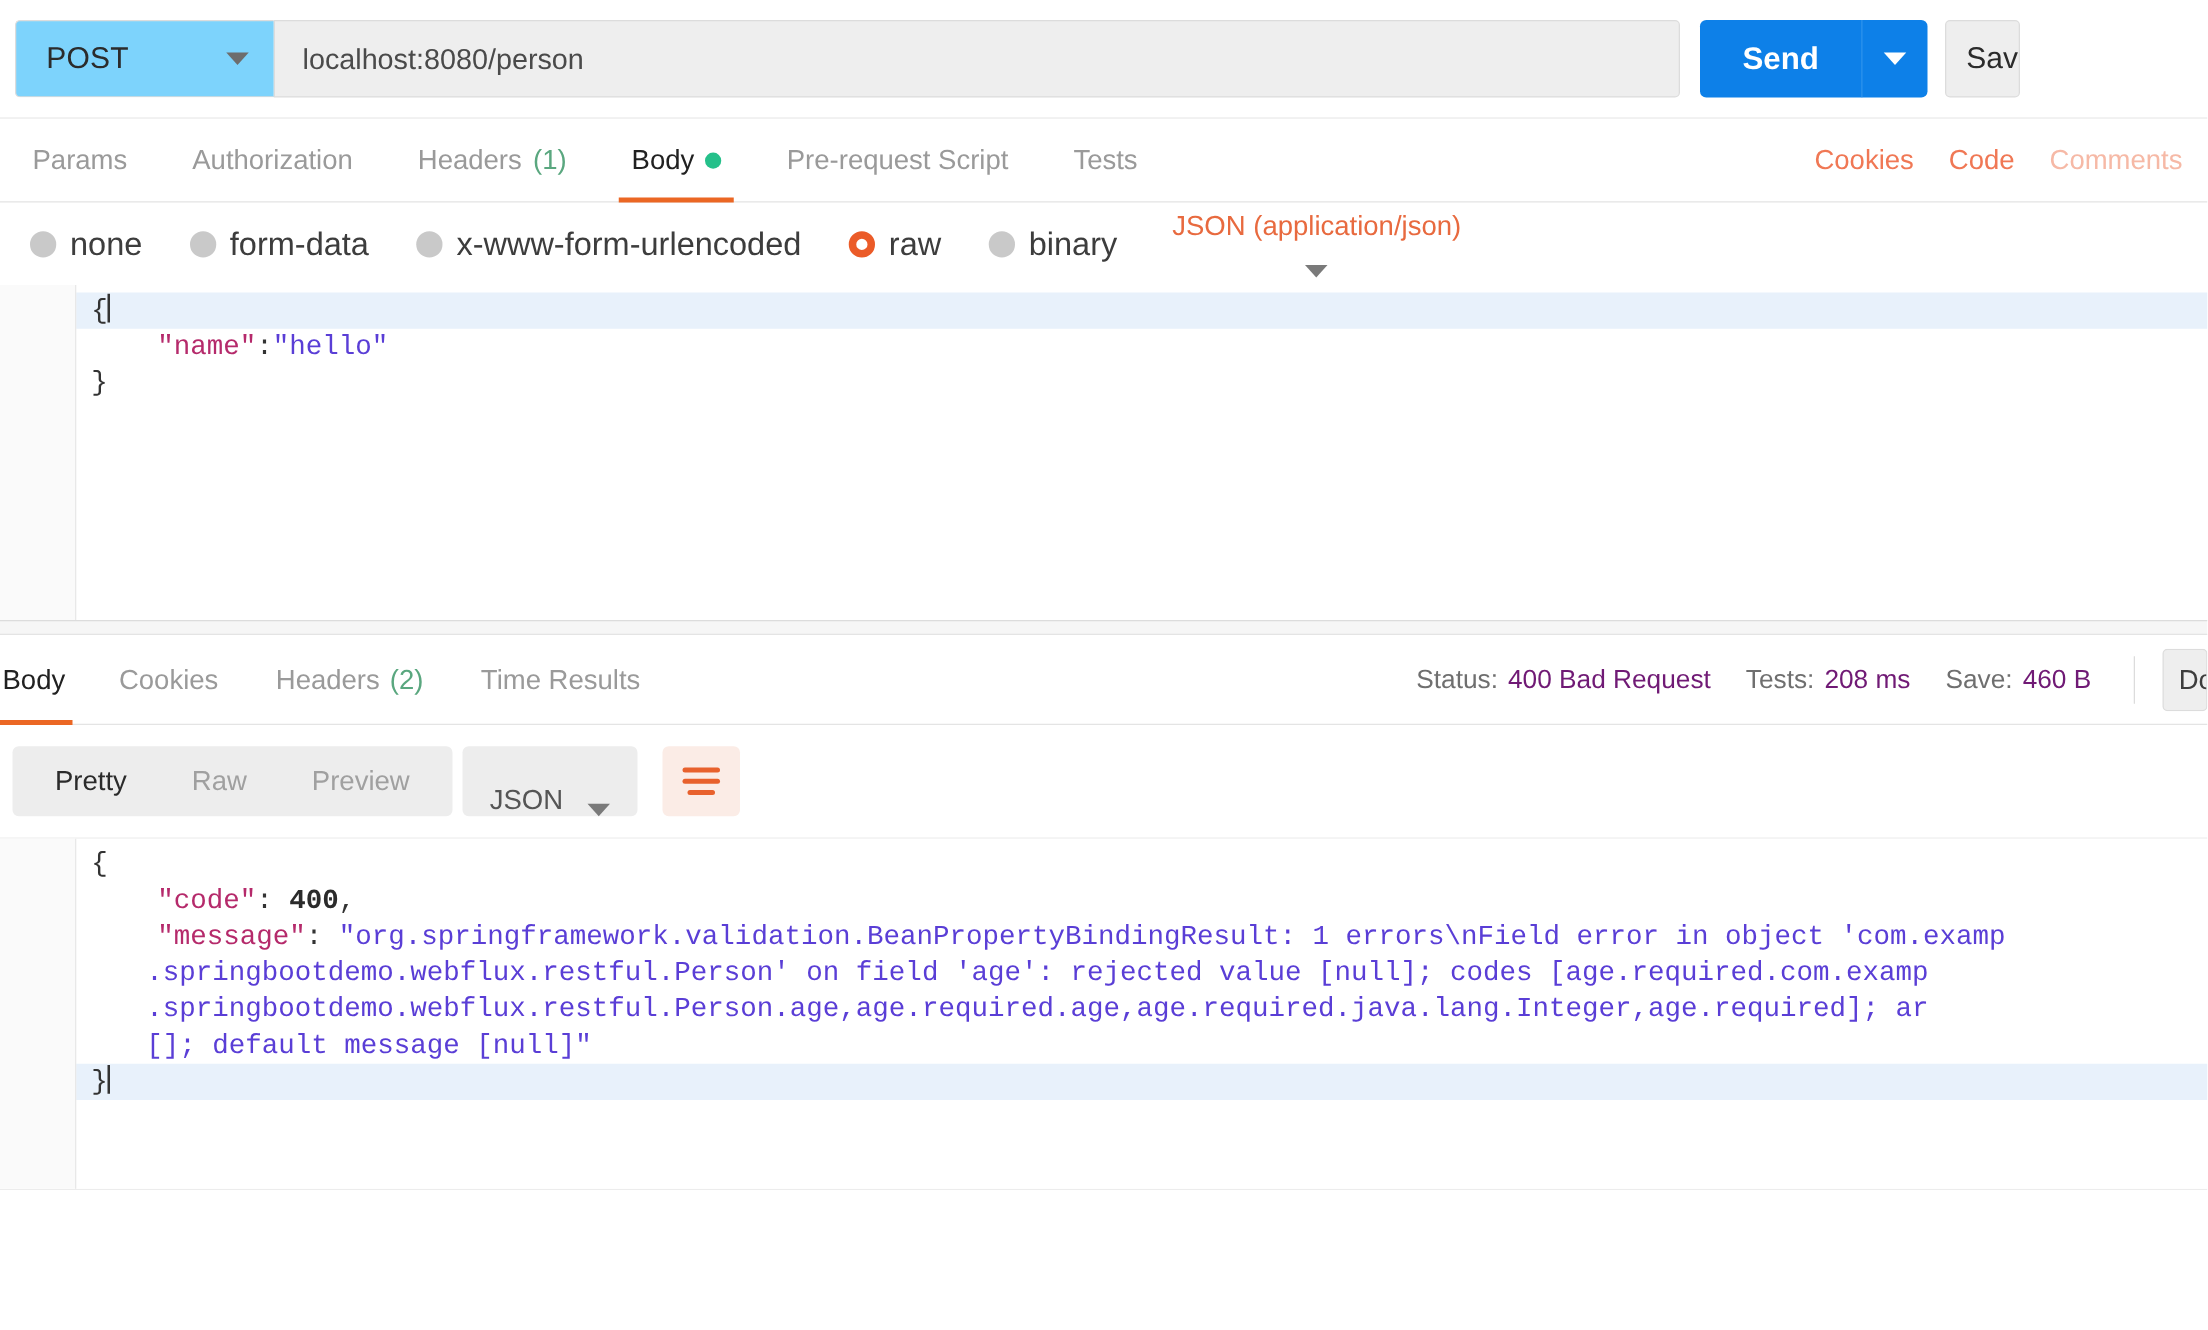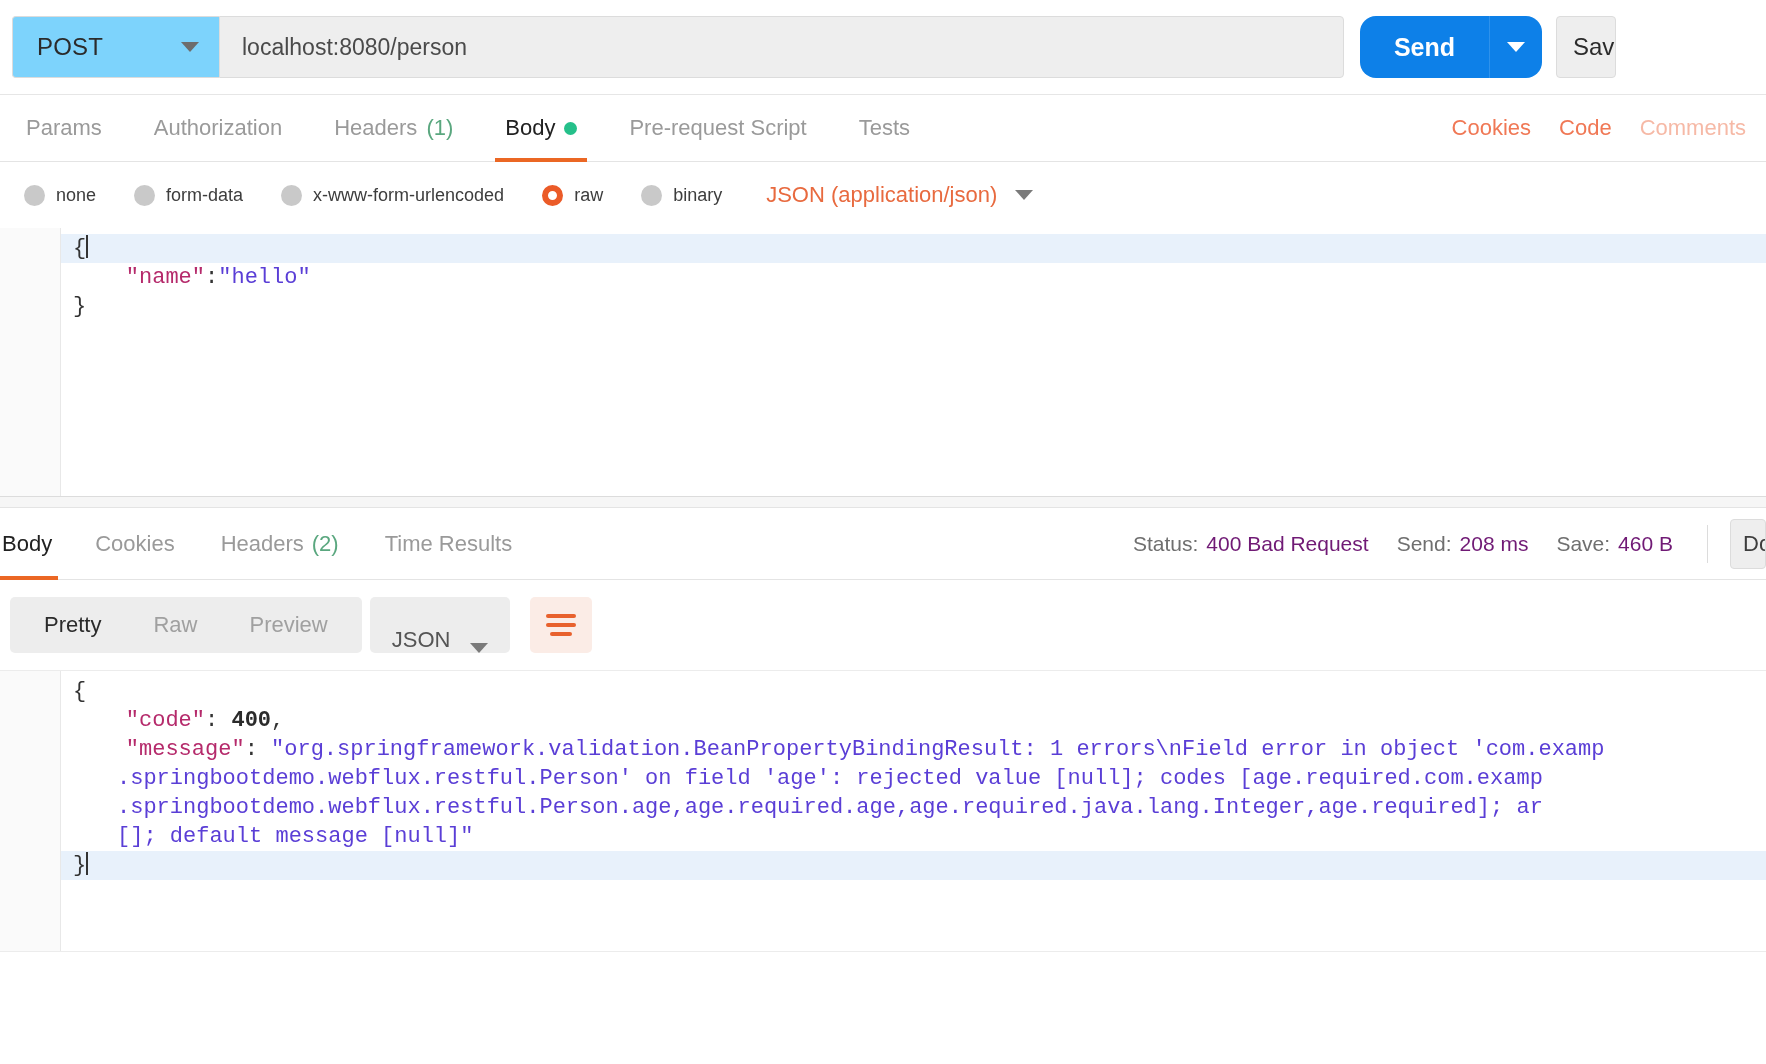--- a/index.html
+++ b/index.html
@@ -43,21 +43,21 @@
     border: 1px solid #dcdcdc;
     border-radius: 0 4px 4px 0;
     padding: 0 22px;
   }
   .url-text { font-size: 23px; color: #4a4a4a; }
   .send-btn {
     margin-left: 16px;
     height: 62px; width: 182px;
     display: flex; align-items: stretch;
     background: #0d80e8;
-    border-radius: 16px;
+    border-radius: 5px;
     overflow: hidden;
     cursor: pointer;
   }
   .send-main {
     flex: 1; display: flex; align-items: center; justify-content: center;
     color: #fff; font-size: 25px; font-weight: bold;
     border-right: 1px solid #2e92ec;
   }
   .send-caret {
     width: 52px; display: flex; align-items: center; justify-content: center;
@@ -126,24 +126,24 @@
     margin-right: 38px; cursor: pointer;
   }
   .radio-dot {
     width: 21px; height: 21px; border-radius: 50%;
     background: #c9c9c9;
   }
   .radio-dot.sel {
     background: #ffffff;
     border: 6px solid #eb5b28;
   }
-  .radio-label { font-size: 18px; color: #3d3d3d; }
+  .radio-label { font-size: 26px; color: #3d3d3d; }
   .json-select {
     display: flex; align-items: center; gap: 18px;
-    margin-left: 6px; cursor: pointer;
+    margin-left: 6px; cursor: pointer; flex-direction: column;
   }
   .json-select-label { font-size: 22px; color: #e86a3f; }
   .caret-orange {
     width: 0; height: 0;
     border-left: 9px solid transparent;
     border-right: 9px solid transparent;
     border-top: 10px solid #7a7a7a;
   }
 
   
@@ -379,21 +379,21 @@
       <span>Headers</span>
       <span class="tab-count">(2)</span>
     </div>
     <div class="res-tab">
       <span>Time Results</span>
     </div>
 
     <div class="res-meta">
       <span class="meta-item">Status:</span>
       <span class="meta-item meta-val" style="margin-left:8px">400 Bad Request</span>
-      <span class="meta-item">Send:</span>
+      <span class="meta-item">Tests:</span>
       <span class="meta-item meta-val" style="margin-left:8px">208 ms</span>
       <span class="meta-item">Save:</span>
       <span class="meta-item meta-val" style="margin-left:8px">460 B</span>
       <span class="meta-sep"></span>
       <span class="dl-btn">Download</span>
     </div>
   </div>
 
   <div class="res-toolbar">
     <div class="seg">

